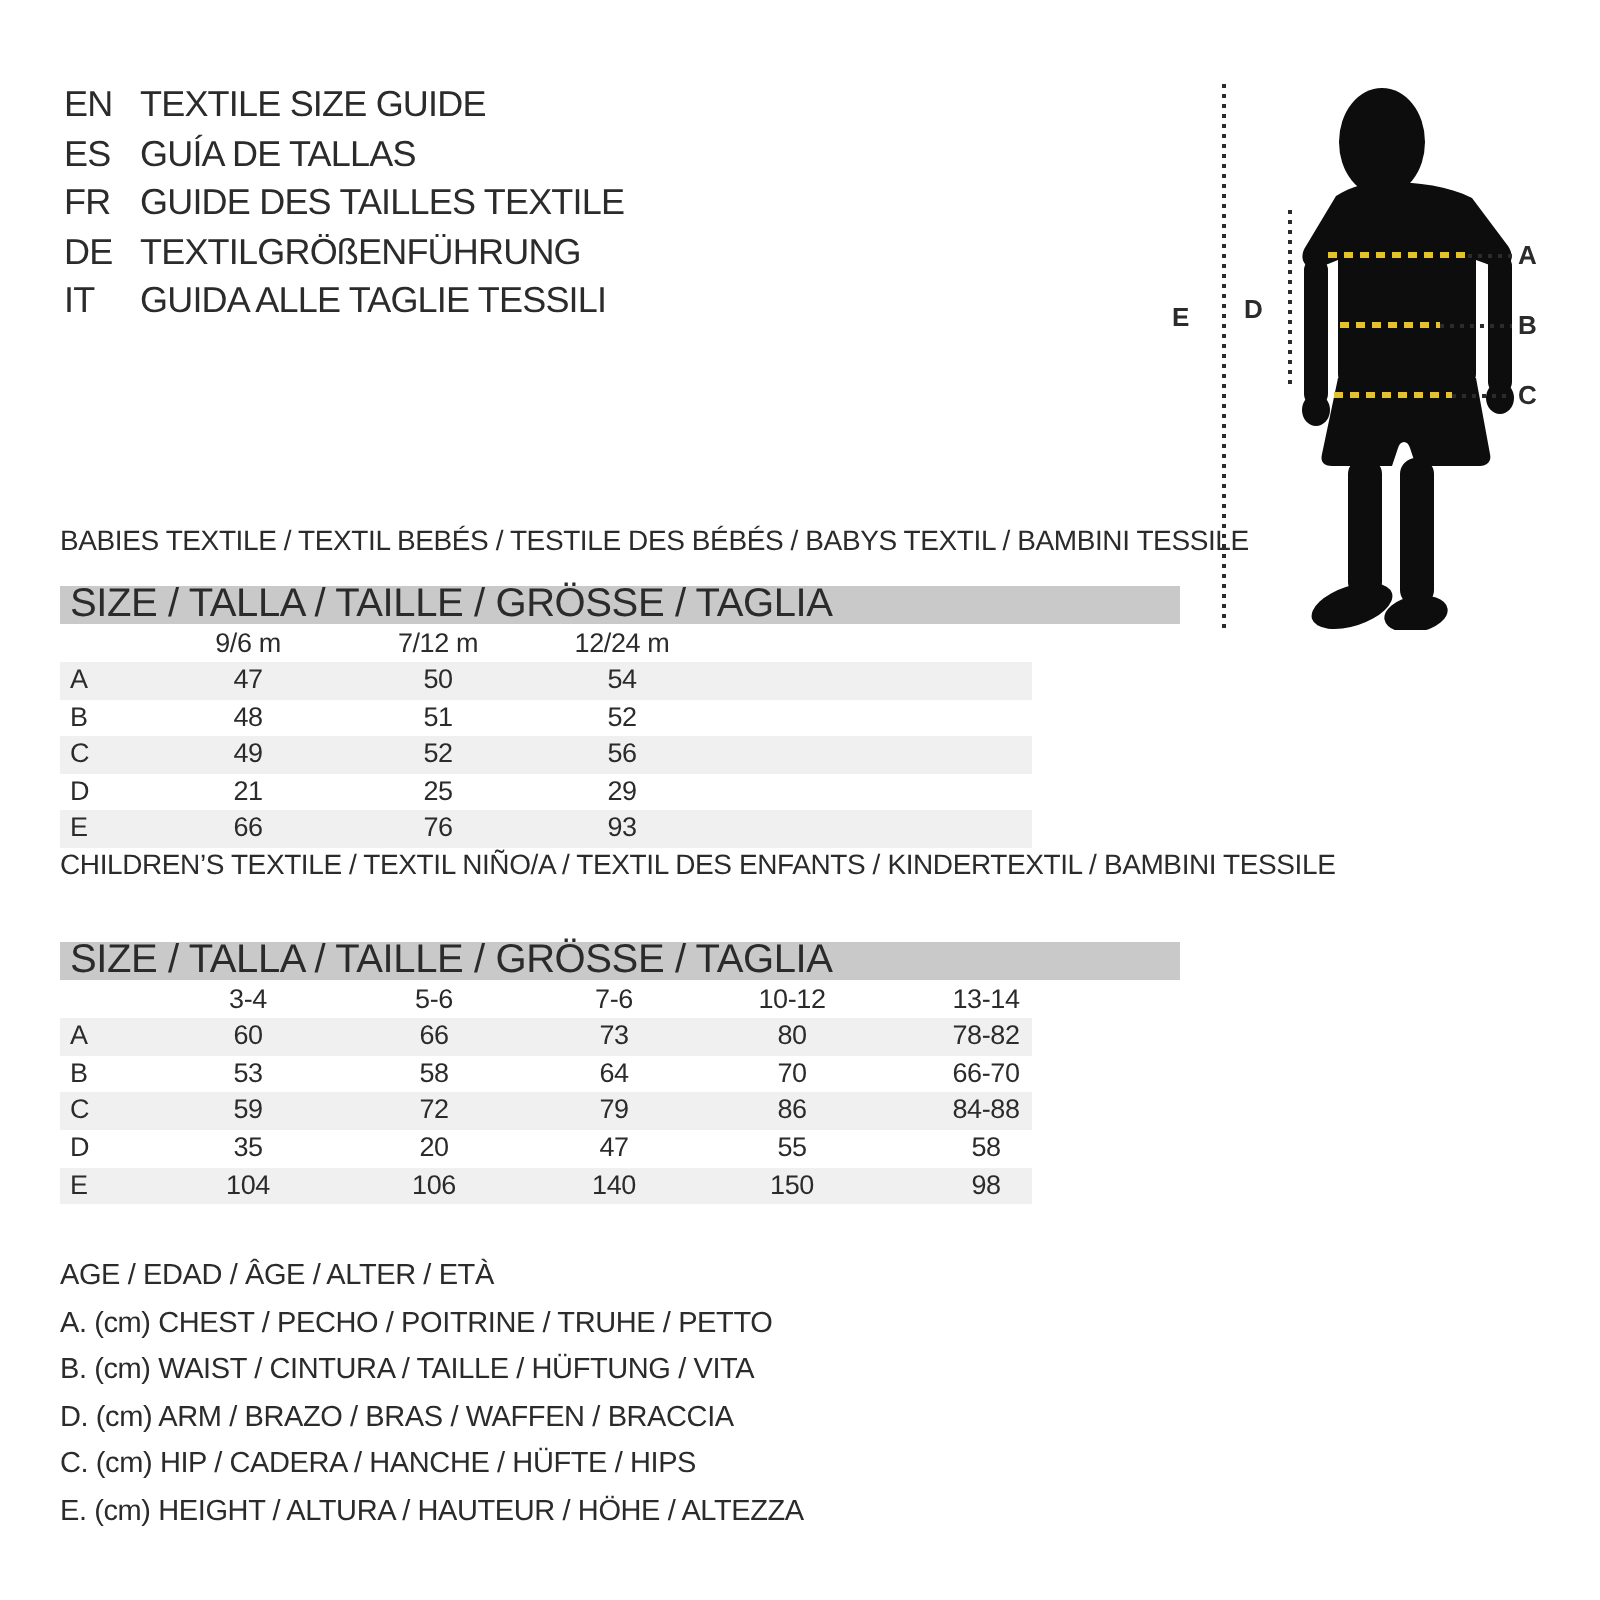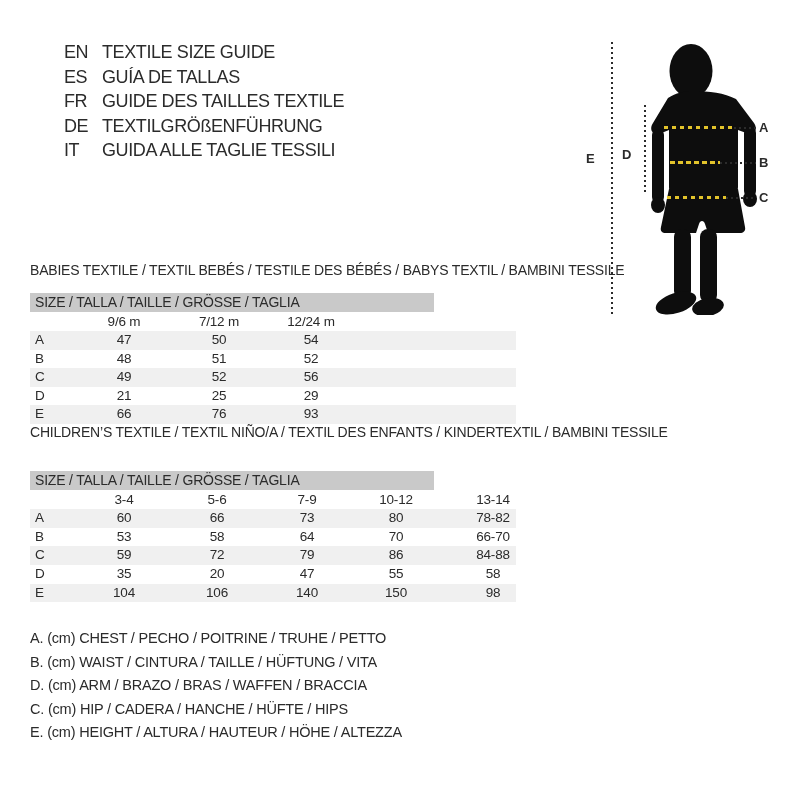--- a/index.html
+++ b/index.html
@@ -2,34 +2,34 @@
 <html><head>
 <meta charset="utf-8">
 <style>
   html,body{margin:0;padding:0;background:#ffffff;}
   body{width:800px;height:800px;font-family:"Liberation Sans",sans-serif;color:#2b2b2b;}
   .canvas{position:relative;width:800px;height:800px;background:#fff;overflow:hidden;letter-spacing:-0.2px;}
 
   
   .lang-list{position:absolute;left:32px;top:40px;}
   .lang-row{height:24.5px;line-height:24.5px;font-size:18px;letter-spacing:-0.4px;white-space:nowrap;}
-  .lang-code{display:inline-block;width:38px;margin-left:32px;}
+  .lang-code{display:inline-block;width:38px;}
 
   
   .fig-svg{position:absolute;left:648px;top:43px;}
   .dash{position:absolute;height:3px;background:repeating-linear-gradient(90deg,#e2c32b 0 4.5px,transparent 4.5px 8px);}
   .hdots{position:absolute;height:2px;background:repeating-linear-gradient(90deg,#2b2b2b 0 2px,transparent 2px 5px);}
   .vdots{position:absolute;width:2px;background:repeating-linear-gradient(180deg,#2b2b2b 0 2px,transparent 2px 5px);}
   .mlabel{position:absolute;font-weight:bold;font-size:13px;line-height:15px;letter-spacing:0;}
 
   
   .sec-title{position:absolute;left:30px;font-size:14px;line-height:16px;white-space:nowrap;}
 
   
-  .tbar{position:absolute;left:30px;width:404px;height:19px;line-height:19px;background:#c9c9c9;font-size:14px;padding-left:5px;box-sizing:border-box;white-space:nowrap;}
+  .tbar{position:absolute;left:30px;width:560px;height:19px;line-height:19px;background:#c9c9c9;font-size:20px;padding-left:5px;box-sizing:border-box;white-space:nowrap;}
   .tbl{position:absolute;left:30px;width:486px;}
   .trow{position:relative;width:486px;font-size:13.5px;}
   .trow.h19{height:19px;line-height:19px;}
   .trow.hb{height:18.6px;line-height:18.6px;}
   .trow.hc{height:18.7px;line-height:18.7px;}
   .trow.stripe{background:#f0f0f0;}
   .tl{position:absolute;left:5px;}
   .tc{position:absolute;width:80px;text-align:center;}
   .bc1{left:54px;}.bc2{left:149px;}.bc3{left:241px;}
   .cc1{left:54px;}.cc2{left:147px;}.cc3{left:237px;}.cc4{left:326px;}.cc5{left:423px;}
@@ -121,21 +121,21 @@
       <span class="tc bc3">93</span>
     </div>
   </div>
 
   <div class="sec-title" style="top:424px;">CHILDREN’S TEXTILE / TEXTIL NIÑO/A / TEXTIL DES ENFANTS / KINDERTEXTIL / BAMBINI TESSILE</div>
   <div class="tbar" style="top:471px;">SIZE / TALLA / TAILLE / GRÖSSE / TAGLIA</div>
   <div class="tbl" style="top:490px;">
     <div class="trow h19">
       <span class="tc cc1">3-4</span>
       <span class="tc cc2">5-6</span>
-      <span class="tc cc3">7-9</span>
+      <span class="tc cc3">7-6</span>
       <span class="tc cc4">10-12</span>
       <span class="tc cc5">13-14</span>
     </div>
     <div class="trow hc stripe">
       <span class="tl">A</span>
       <span class="tc cc1">60</span>
       <span class="tc cc2">66</span>
       <span class="tc cc3">73</span>
       <span class="tc cc4">80</span>
       <span class="tc cc5">78-82</span>
@@ -168,20 +168,21 @@
       <span class="tl">E</span>
       <span class="tc cc1">104</span>
       <span class="tc cc2">106</span>
       <span class="tc cc3">140</span>
       <span class="tc cc4">150</span>
       <span class="tc cc5">98</span>
     </div>
   </div>
 
   <div class="legend">
+    <div class="legend-line">AGE / EDAD / ÂGE / ALTER / ETÀ</div>
     <div class="legend-line">A. (cm) CHEST / PECHO / POITRINE / TRUHE / PETTO</div>
     <div class="legend-line">B. (cm) WAIST / CINTURA / TAILLE / HÜFTUNG / VITA</div>
     <div class="legend-line">D. (cm) ARM / BRAZO / BRAS / WAFFEN / BRACCIA</div>
     <div class="legend-line">C. (cm) HIP / CADERA / HANCHE / HÜFTE / HIPS</div>
     <div class="legend-line">E. (cm) HEIGHT / ALTURA / HAUTEUR / HÖHE / ALTEZZA</div>
   </div>
 
 </div>
 
 </body></html>

